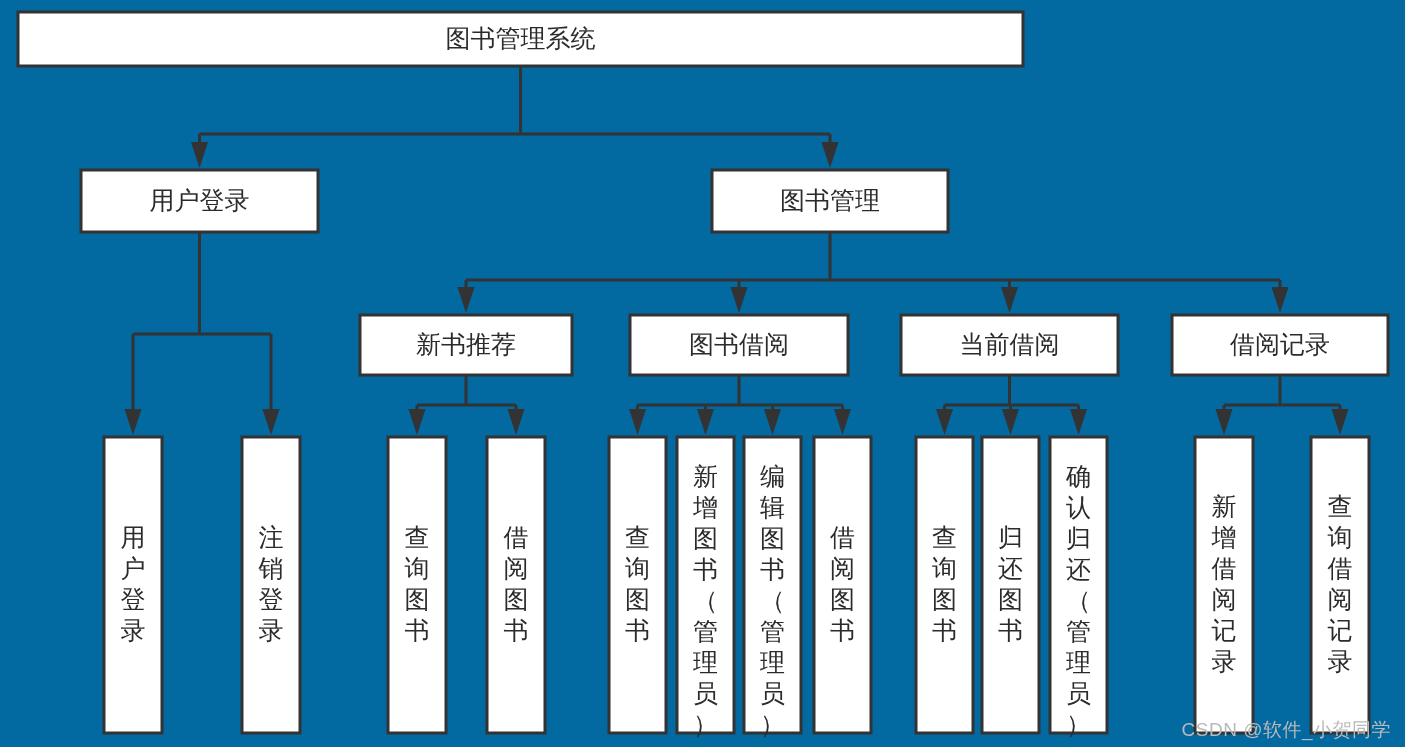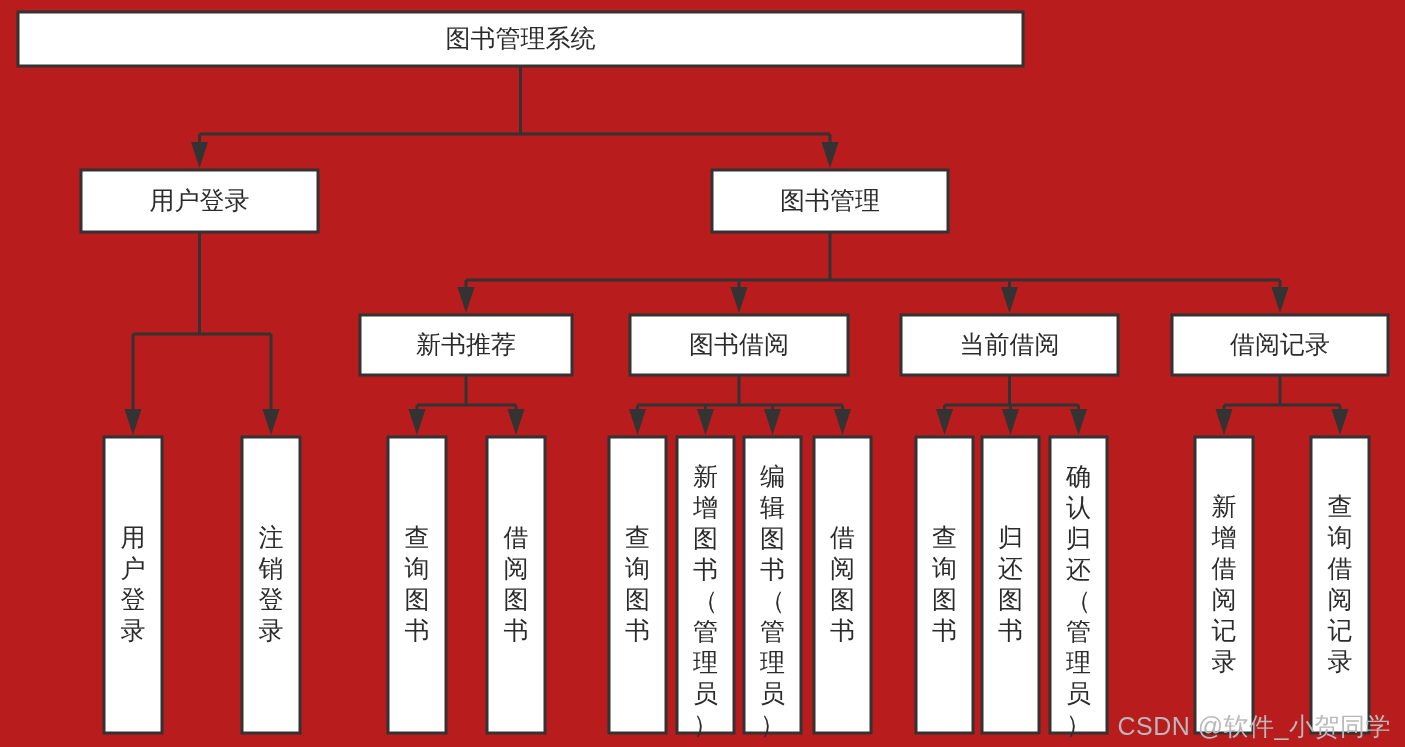--- a/index.html
+++ b/index.html
@@ -7,21 +7,21 @@
     padding: 0;
     background: #ffffff;
   }
   body {
     font-family: "Liberation Sans", "DejaVu Sans", sans-serif;
   }
   #diagram-root {
     position: relative;
     width: 1405px;
     height: 747px;
-    background: #b91c1c;
+    background: #0369a1;
     overflow: hidden;
   }
   svg.diagram-canvas {
     position: absolute;
     left: 0;
     top: 0;
     width: 1405px;
     height: 747px;
     display: block;
   }
@@ -51,21 +51,21 @@
     fill: #2b2b2b;
     font-family: "Liberation Sans", "DejaVu Sans", sans-serif;
     font-size: 25px;
     text-anchor: middle;
   }
   .watermark {
     position: absolute;
     right: 14px;
     bottom: 4px;
     font-family: "Liberation Sans", "DejaVu Sans", sans-serif;
-    font-size: 25px;
+    font-size: 19px;
     color: #b9b9b9;
     white-space: nowrap;
     letter-spacing: 0.5px;
     user-select: none;
   }
 </style>
 </head>
 <body>
 
 <div id="diagram-root">

